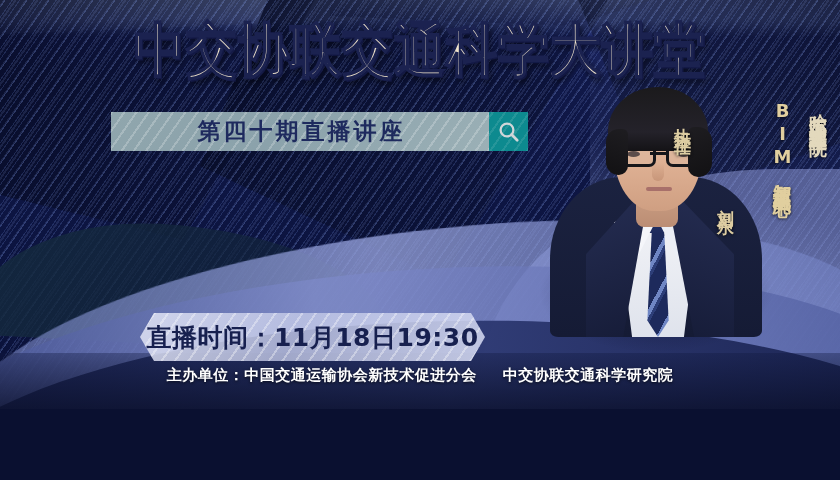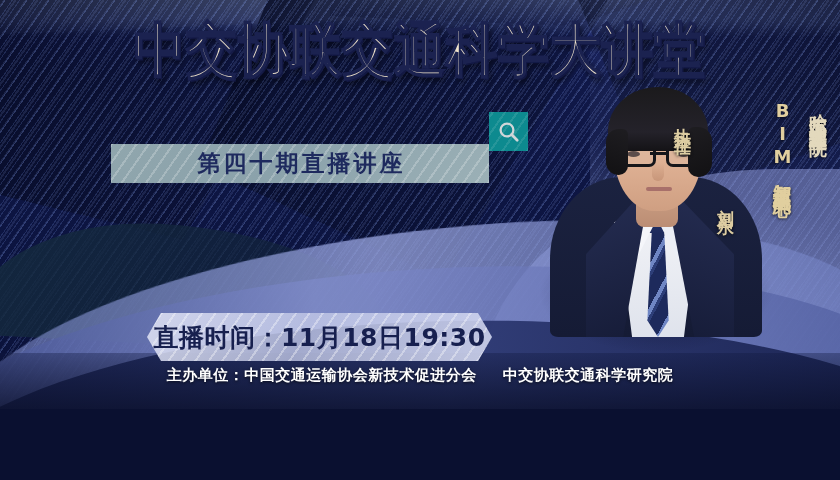--- a/index.html
+++ b/index.html
@@ -122,21 +122,21 @@
     z-index:6;
   }
   
   #session-row{
     position:absolute;left:111px;top:112px;height:39px;
     display:flex;align-items:stretch;z-index:6;
   }
   #session-bar{
     width:378px;height:39px;position:relative;overflow:hidden;
     background:linear-gradient(135deg,#90a6ad 0%,#8ba2ab 45%,#9bb0b6 100%);
-    display:flex;align-items:center;justify-content:center;margin-top:32px;
+    display:flex;align-items:center;justify-content:center;
   }
   #session-bar::after{
     content:"";position:absolute;inset:0;
     background-image:repeating-linear-gradient(-55deg,
       rgba(255,255,255,.22) 0px,rgba(255,255,255,.22) 2px,
       rgba(255,255,255,0) 2px,rgba(255,255,255,0) 10px);
   }
   #session-text{
     position:relative;z-index:2;
     font-family:"DejaVu Sans","Liberation Sans",sans-serif;
@@ -163,21 +163,20 @@
     text-shadow:1px 2px 5px rgba(0,0,0,.6);
     white-space:nowrap;z-index:6;
   }
   
   #time-plate{
     position:absolute;left:140px;top:313px;width:345px;height:48px;z-index:6;
     background:linear-gradient(120deg,rgba(225,228,245,.88),rgba(196,202,232,.78) 45%,rgba(214,219,243,.88));
     clip-path:polygon(14px 0,331px 0,345px 24px,331px 48px,14px 48px,0 24px);
     display:flex;align-items:center;justify-content:center;
     box-shadow:0 2px 10px rgba(0,0,0,.35);
-    margin-left:7px;
   }
   #time-plate::after{
     content:"";position:absolute;inset:0;
     background-image:repeating-linear-gradient(-55deg,
       rgba(255,255,255,.35) 0px,rgba(255,255,255,.35) 2px,
       rgba(255,255,255,0) 2px,rgba(255,255,255,0) 11px);
     pointer-events:none;
   }
   #time-text{
     position:relative;z-index:2;

